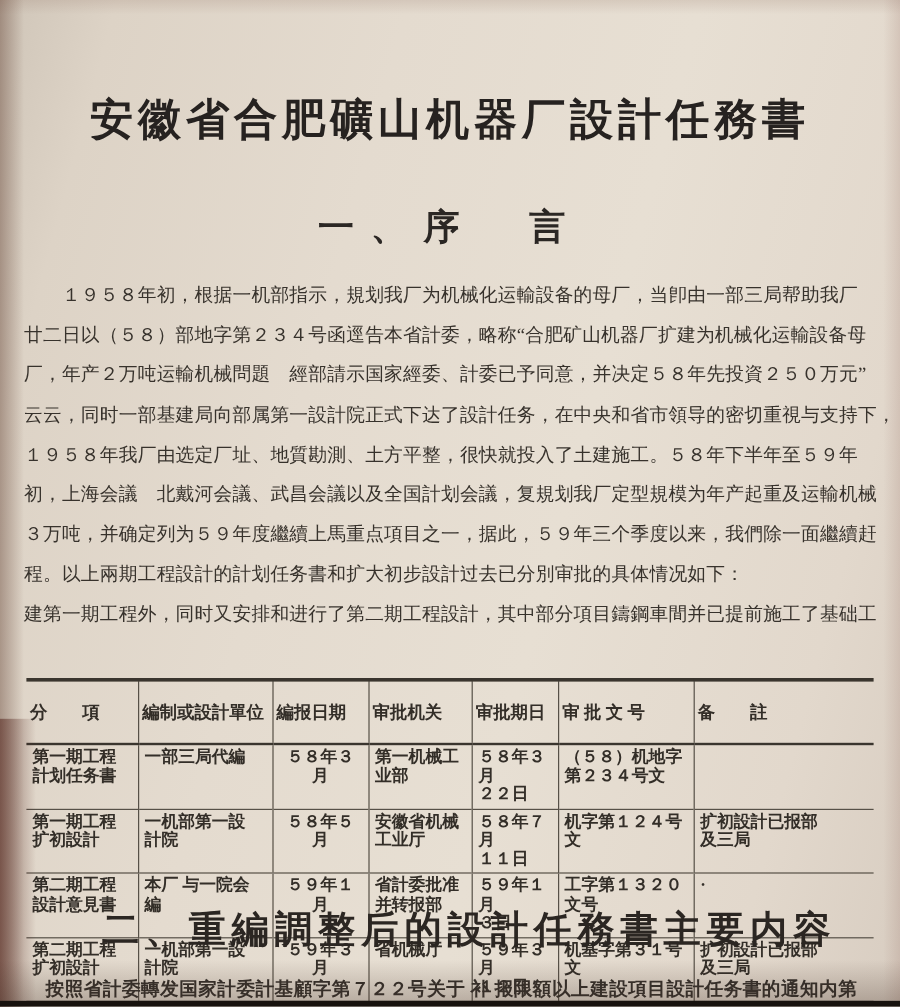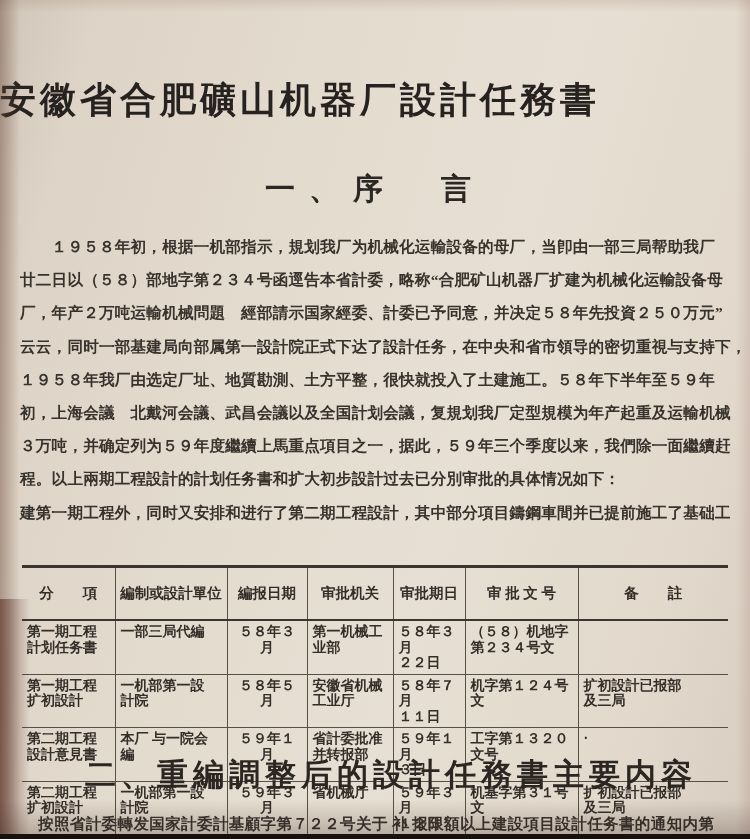--- a/index.html
+++ b/index.html
@@ -20,42 +20,42 @@
   .edge-bottom-fade { position:absolute; left:0; bottom:5px; width:100%; height:34px;
                  background:linear-gradient(to top, rgba(70,50,40,0.28), rgba(70,50,40,0)); }
   .edge-bottom { position:absolute; left:0; bottom:0; width:100%; height:5px; background:#17120e; }
   .edge-top    { position:absolute; left:0; top:0; width:100%; height:12px;
                  background:linear-gradient(to bottom, rgba(150,120,105,0.2), rgba(150,120,105,0)); }
   .edge-right  { position:absolute; right:0; top:0; width:14px; height:100%;
                  background:linear-gradient(to left, rgba(150,110,100,0.2), rgba(150,110,100,0)); }
 
   .doc-title {
     position:absolute; top:76px; left:0; width:100%;
-    font-size:36px; font-weight:bold;
+    text-align:center; font-size:36px; font-weight:bold;
     letter-spacing:4px; color:#262220;
   }
   .sec-heading-1 {
     position:absolute; top:152px; left:0; width:100%;
     text-align:center; font-size:30px; font-weight:bold;
     letter-spacing:14px; color:#2b2724;margin-top:17px;
   }
   .preface {
     position:absolute; top:230px; left:20px; width:716px;
-    font-size:15.6px; font-weight:bold; color:#37322c;
+    font-size:15.6px; font-weight:normal; color:#37322c;
   }
   .pline { height:33.2px; line-height:33.2px; white-space:nowrap; letter-spacing:0.2px; }
 
   table.approval {
     position:absolute; top:565px; left:22px; width:706px;
     border-collapse:collapse; table-layout:fixed;
     font-size:14px; font-weight:bold; color:#332e28;
     border-top:3px solid #3a352e; border-bottom:3px solid #3a352e;
   }
   table.approval th {
-    height:36px; font-size:14.5px; text-align:center; font-weight:bold;
+    height:36px; font-size:14.5px; text-align:left; font-weight:bold;
     border-bottom:2px solid #3a352e; padding:16px 3px; vertical-align:middle;
   }
   table.approval td {
     padding:3px 5px; line-height:15.5px; vertical-align:top;
     white-space:pre-line; height:34px;
   }
   table.approval tbody tr + tr td { border-top:1.2px solid #565047; }
   table.approval th:not(:last-child),
   table.approval td:not(:last-child) { border-right:1.2px solid #565047; }
   table.approval td.c-date { text-align:center; }

